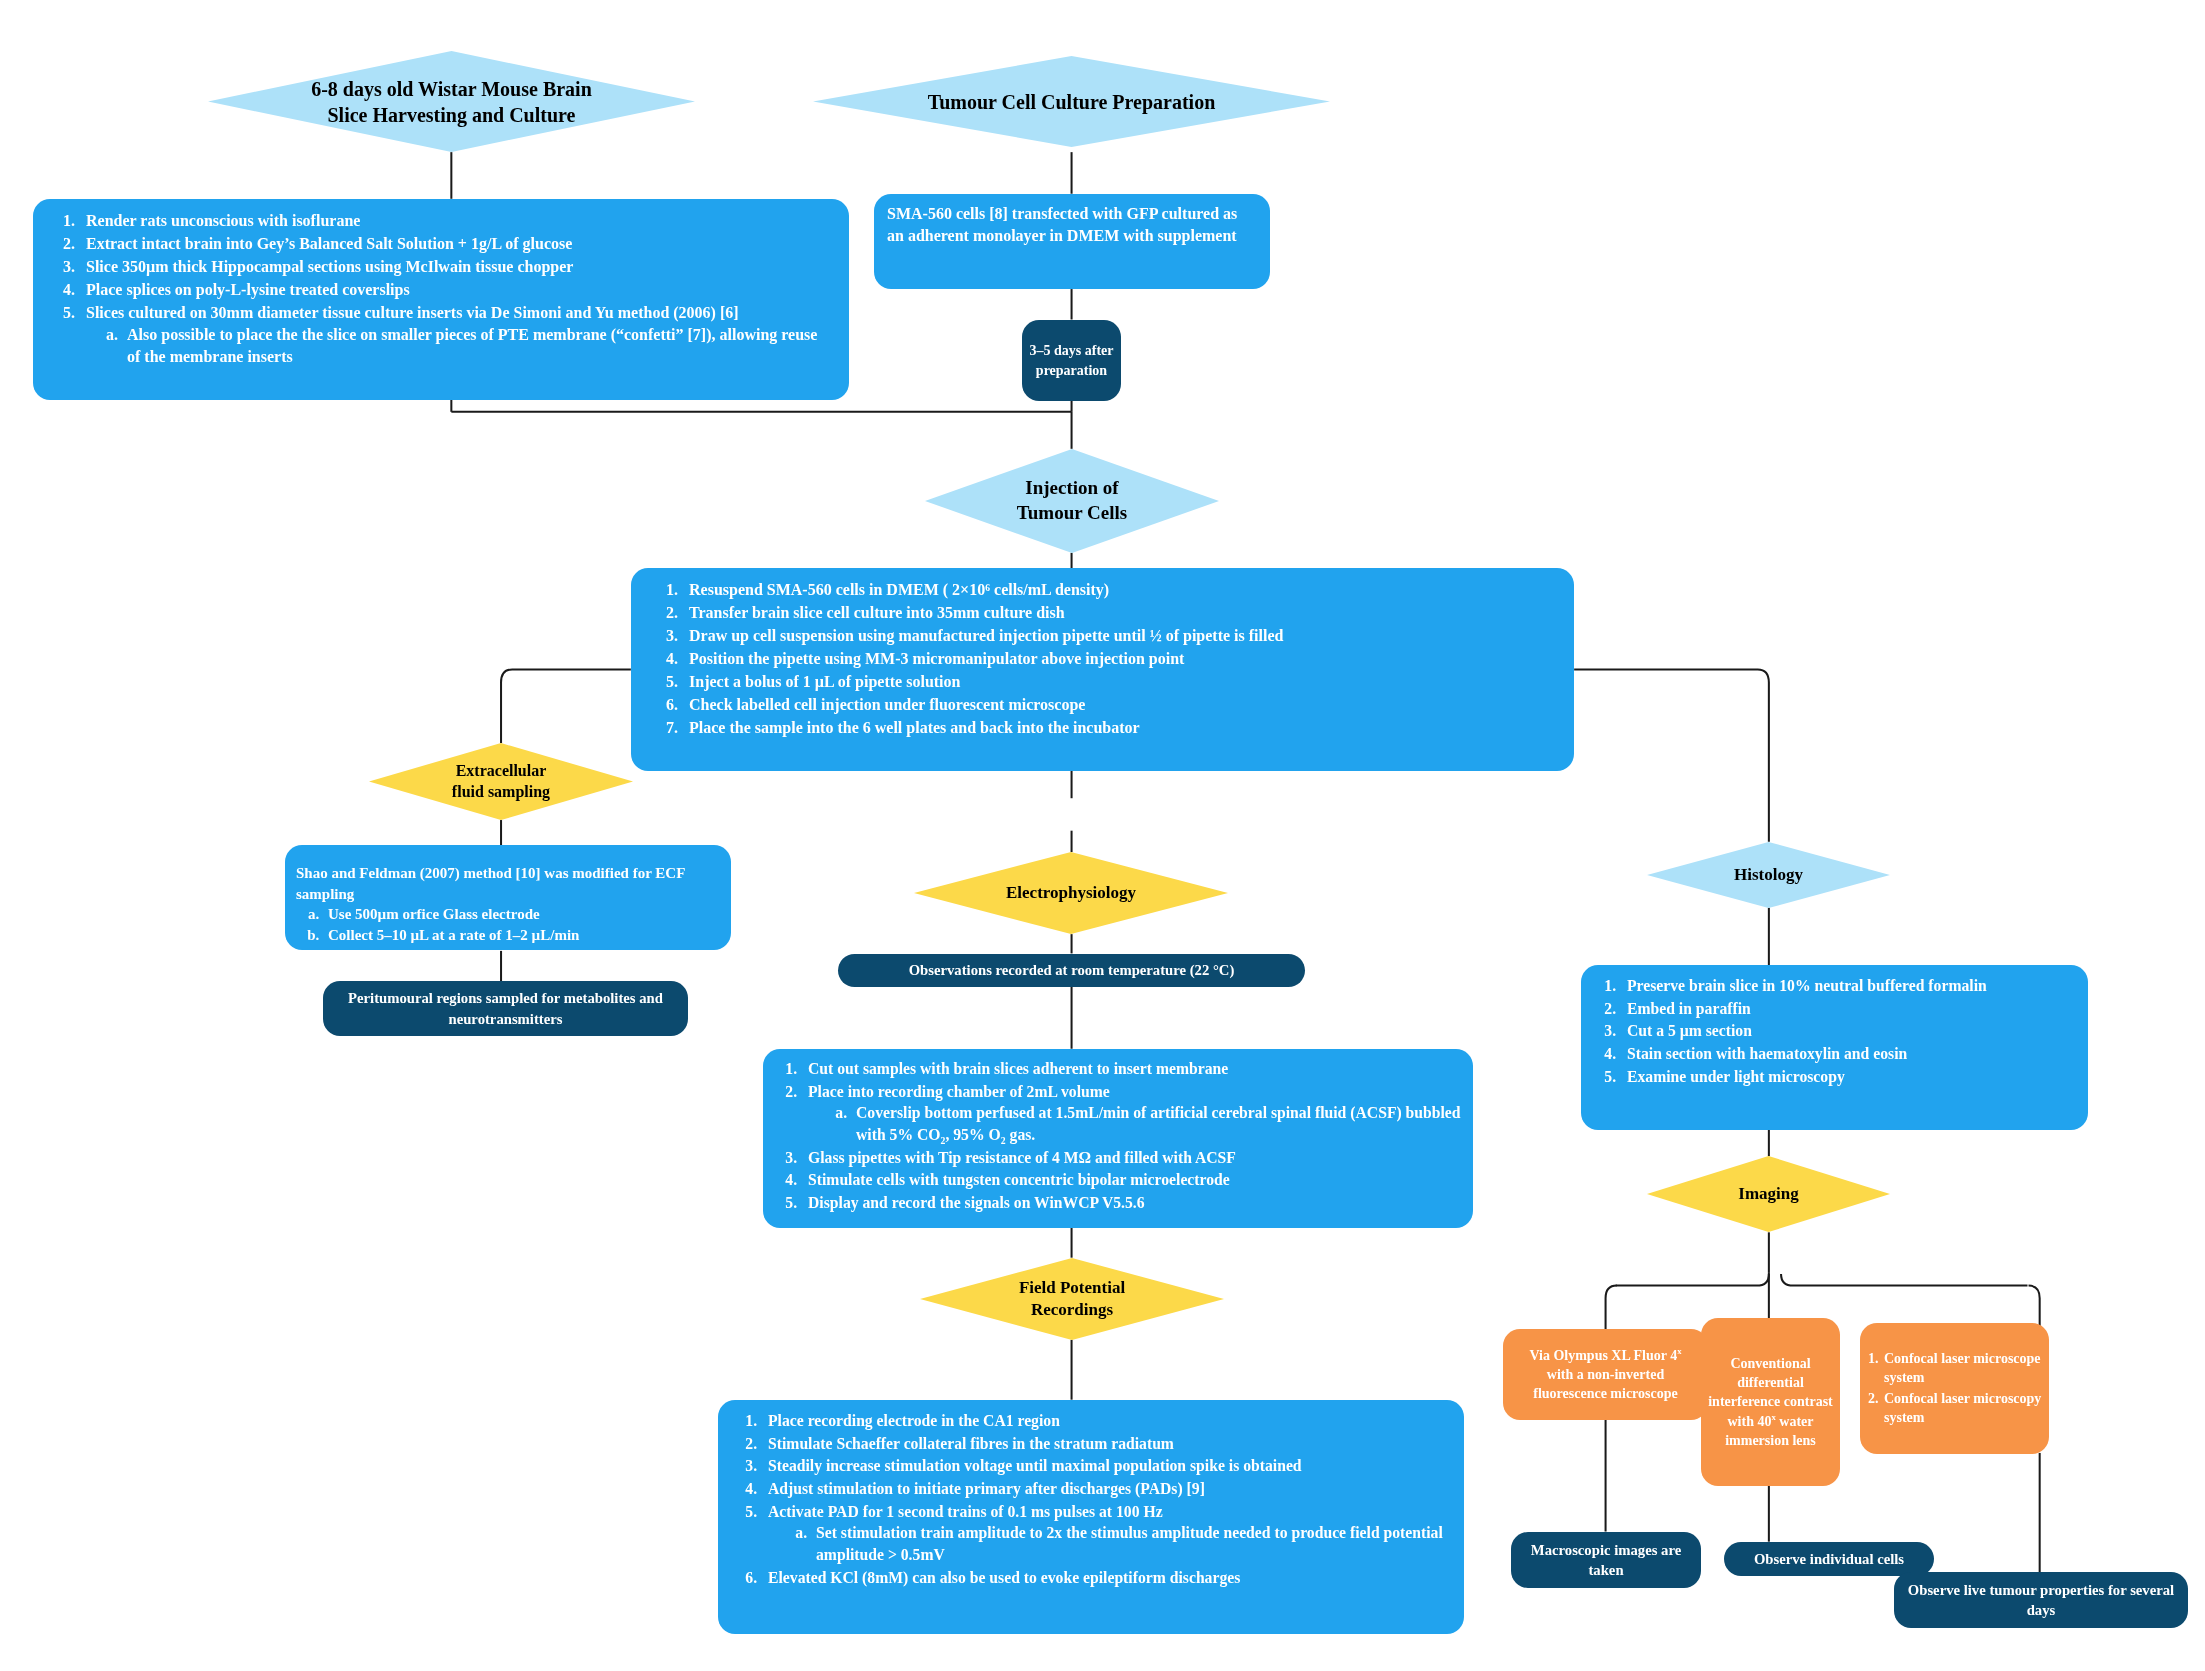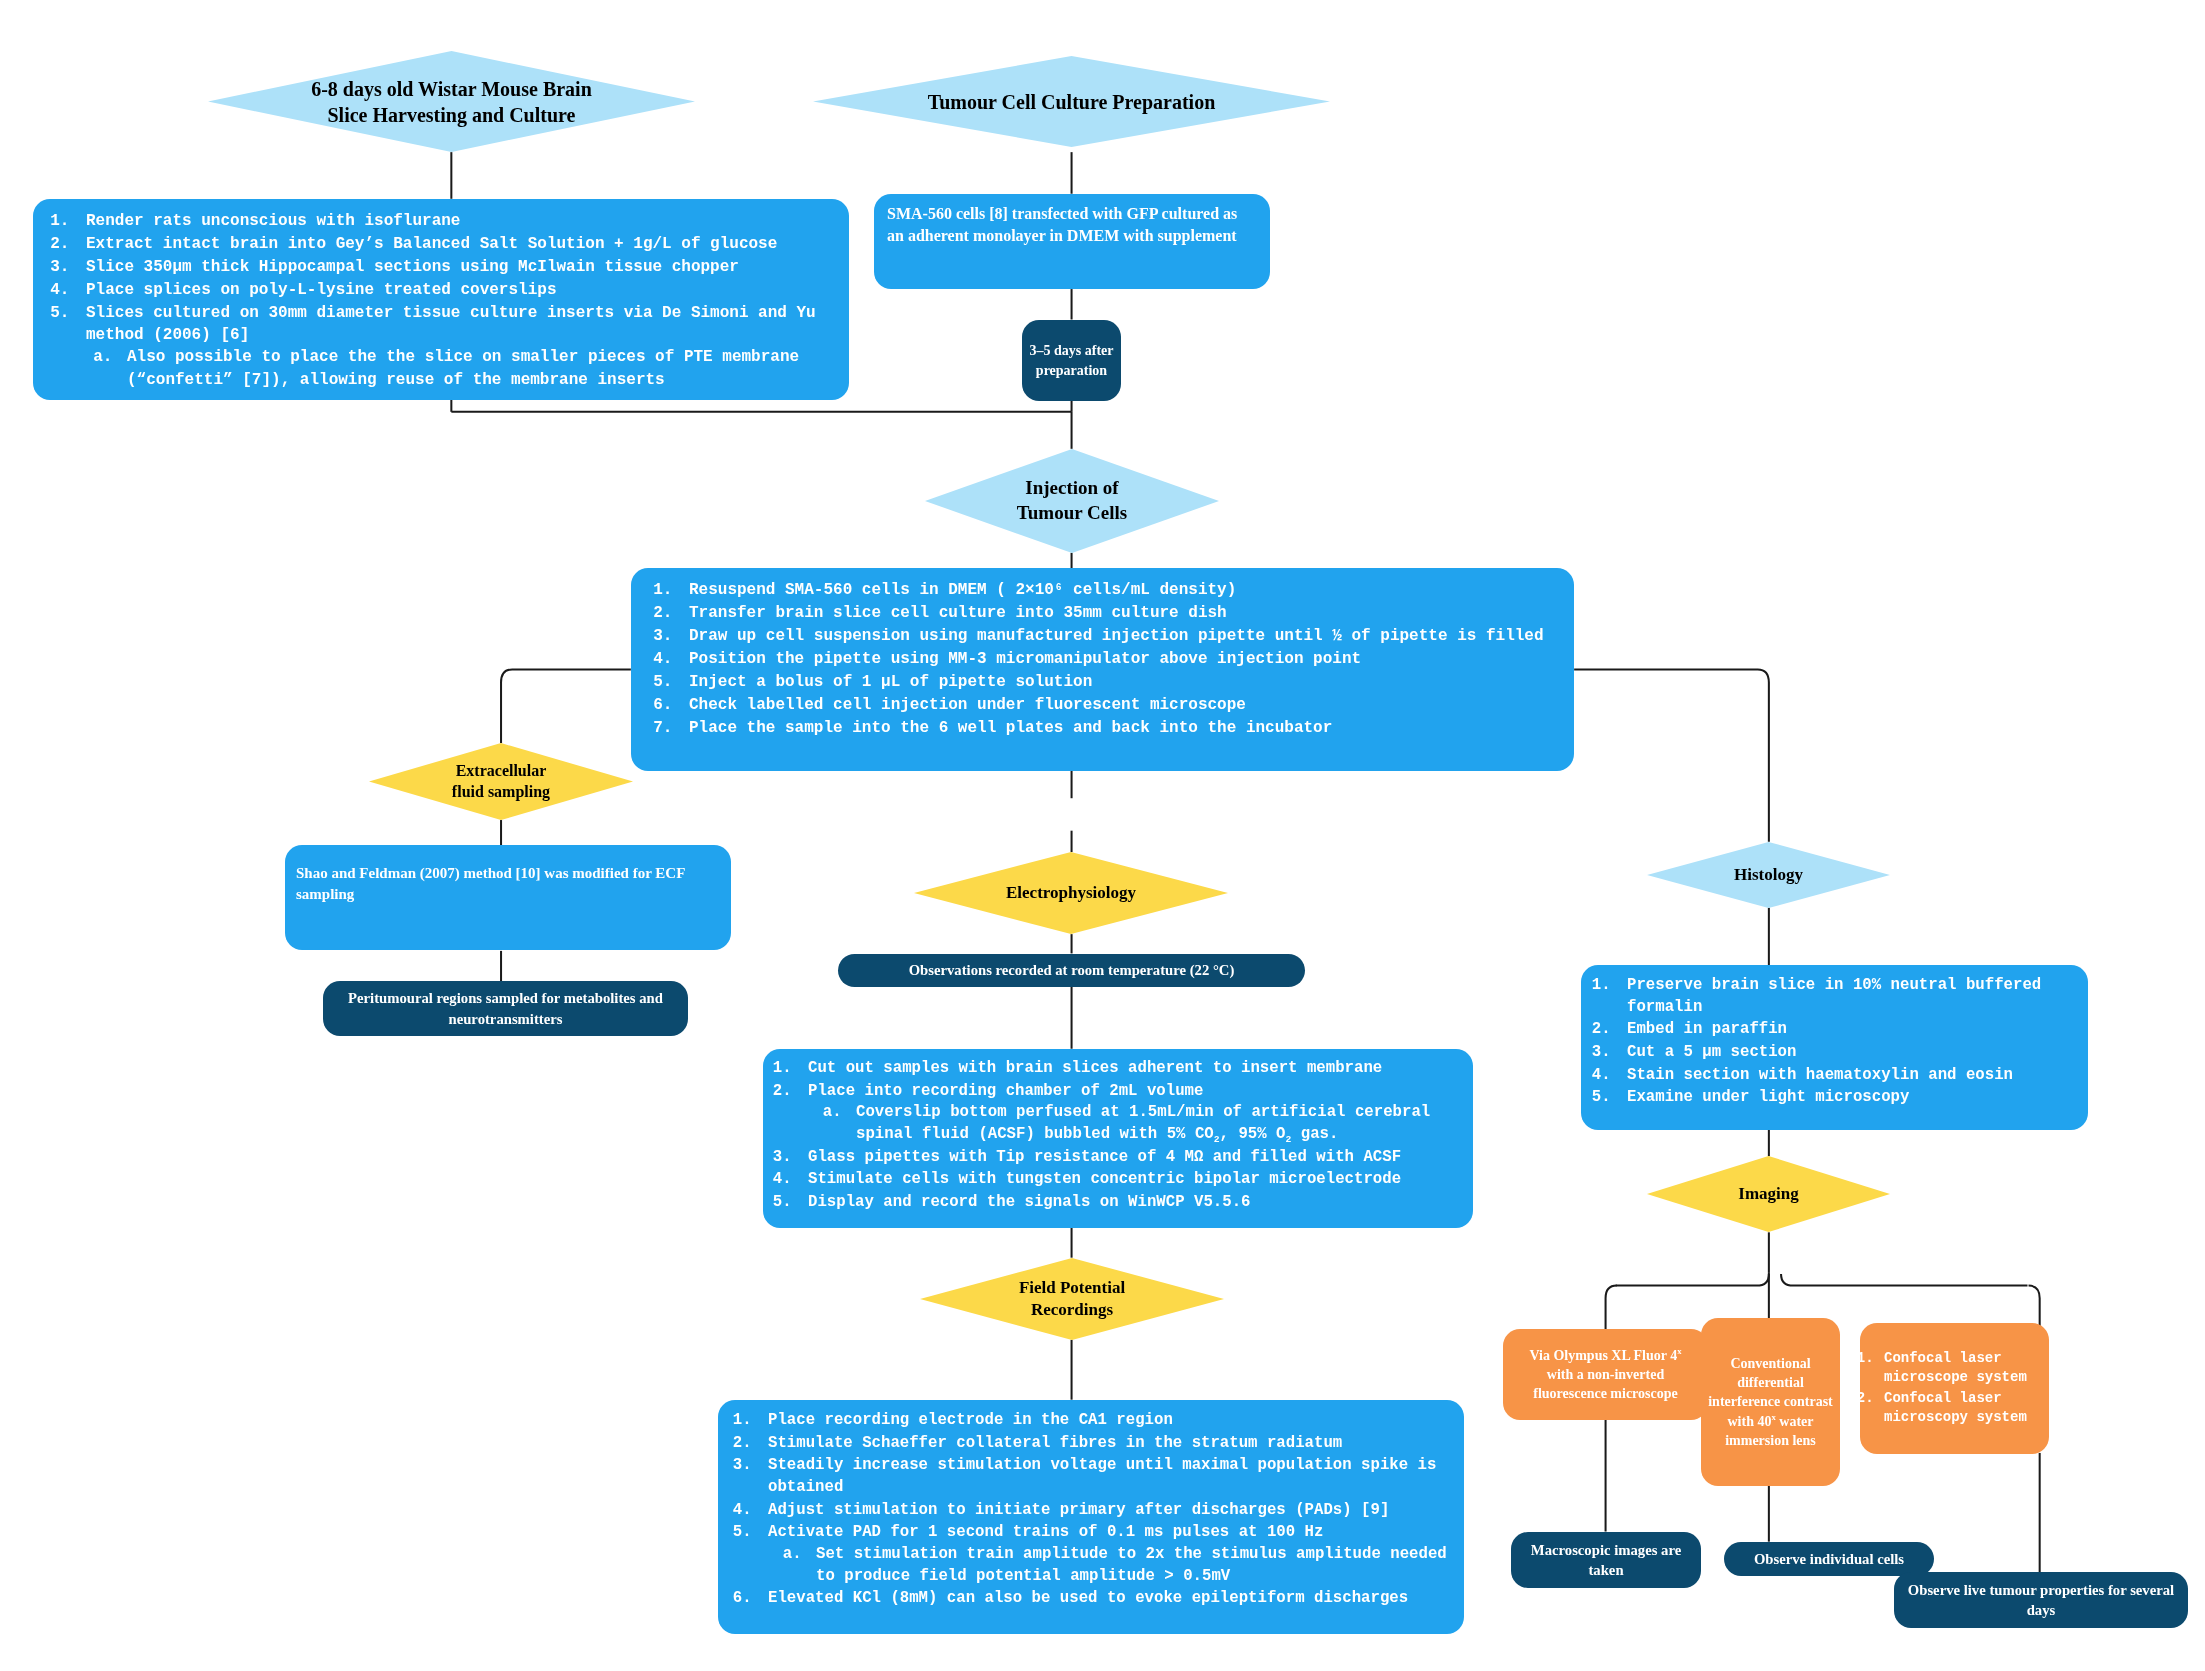--- a/index.html
+++ b/index.html
@@ -24,21 +24,21 @@
   
   .diamond{
     display:flex;align-items:center;justify-content:center;
     text-align:center;font-weight:bold;color:#000;
     background:#ADE1F9;
     clip-path:polygon(50% 0%,100% 50%,50% 100%,0% 50%);
     line-height:1.3;
   }
   .diamond.yellow{background:#FCD949;}
 
-  ol.lst{margin:0;padding:0 0 0 31px;font-family:Liberation Mono, monospace;}
+  ol.lst{margin:0;padding:0 0 0 31px;}
   ol.lst > li{margin:0 0 1px 0;padding-left:7px;}
   ol.sub{margin:0 0 0 0;padding:0 0 0 36px;list-style-type:lower-alpha;}
   ol.sub > li{padding-left:5px;}
   .plain{margin:0;}
   .ctr{text-align:center;}
   sup{font-size:0.62em;vertical-align:super;line-height:0;}
   sub{font-size:0.62em;vertical-align:sub;line-height:0;}
 </style>
 </head>
 <body>
@@ -155,20 +155,24 @@
 
   <div class="node diamond yellow" style="left:369px;top:743px;width:264px;height:77px;font-size:16px;">
     <div>
       <div>Extracellular</div>
       <div>fluid sampling</div>
     </div>
   </div>
 
   <div class="node proc" style="left:285px;top:845px;width:446px;height:105px;font-size:15px;padding:18px 11px;">
     <div class="plain">Shao and Feldman (2007) method [10] was modified for ECF sampling</div>
+    <ol class="sub" style="padding-left:27px;">
+      <li>Use 500µm orfice Glass electrode</li>
+      <li>Collect 5–10 µL at a rate of 1–2 µL/min</li>
+    </ol>
   </div>
 
   <div class="node proc green ctr" style="left:323px;top:981px;width:365px;height:55px;font-size:14.7px;padding:6px 7px;display:flex;align-items:center;justify-content:center;">
     <div>Peritumoural regions sampled for metabolites and neurotransmitters</div>
   </div>
 
 
   <div class="node diamond yellow" style="left:914px;top:852px;width:314px;height:82px;font-size:17px;">
     <div>Electrophysiology</div>
   </div>

